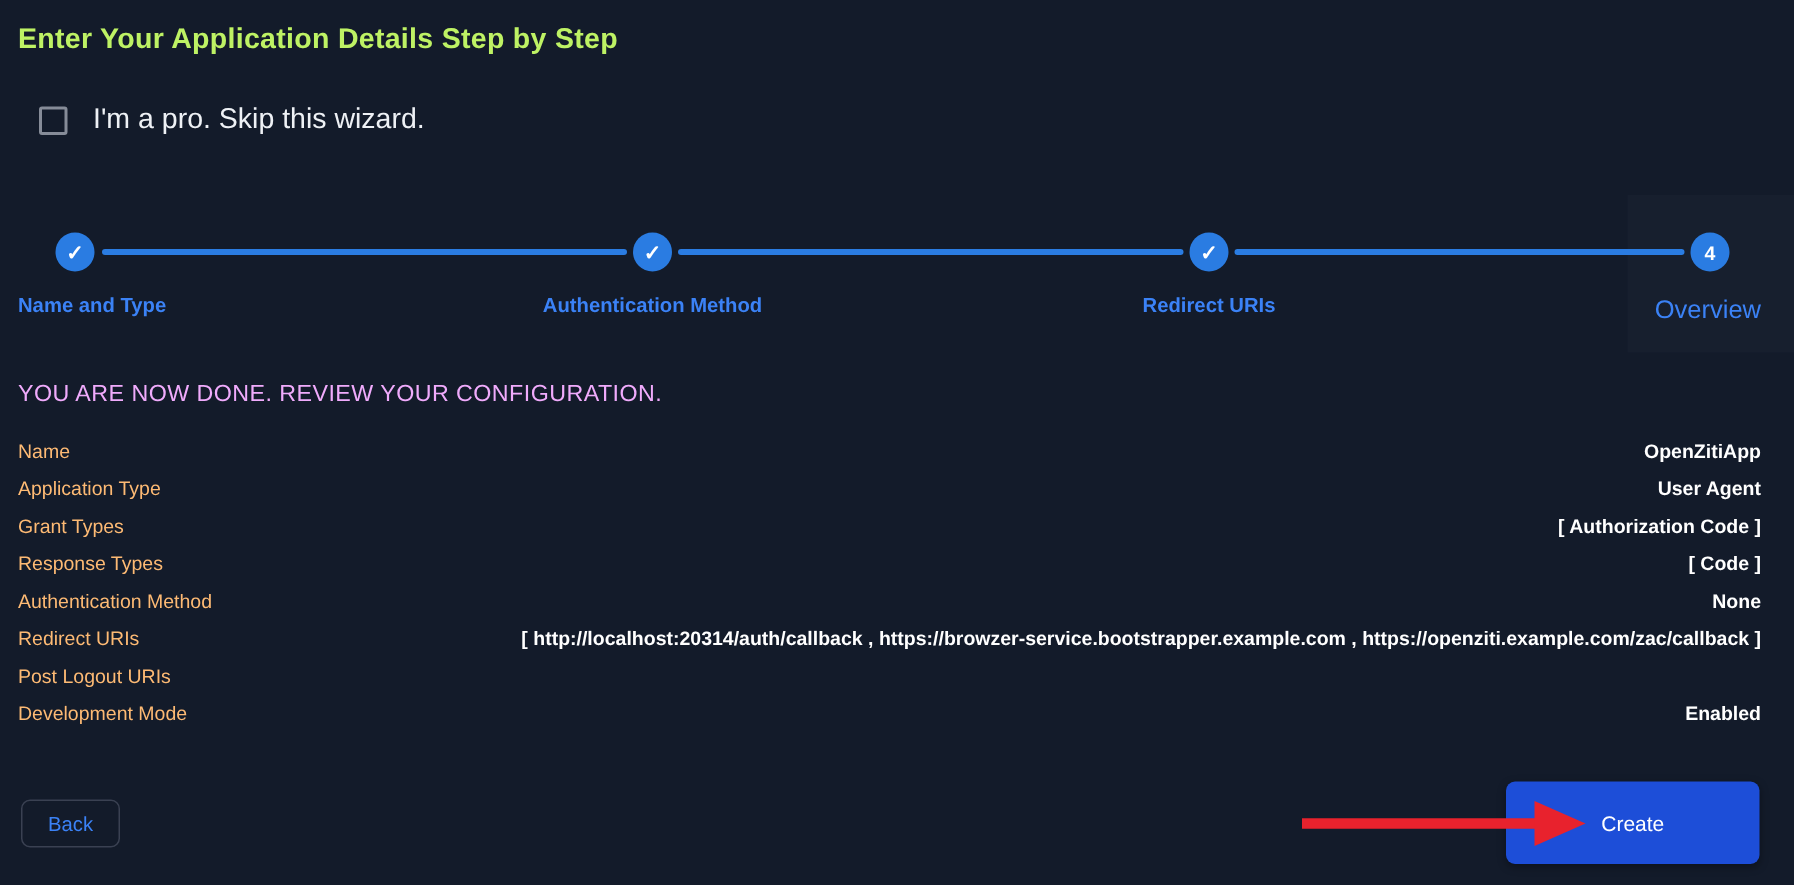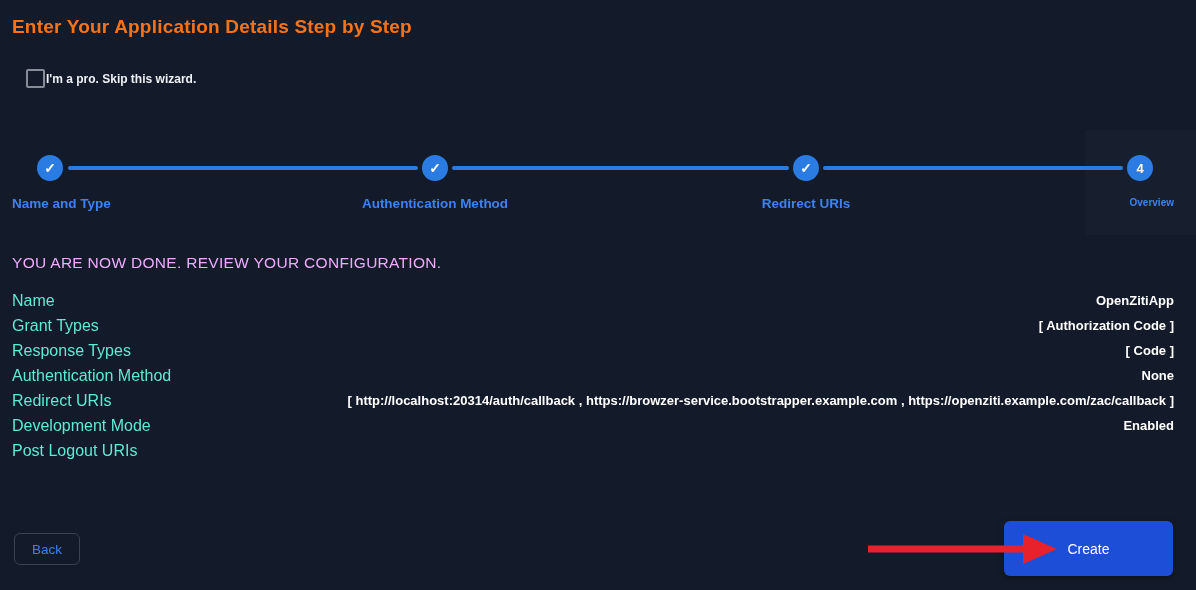--- a/index.html
+++ b/index.html
@@ -13,41 +13,41 @@
     overflow: hidden;
     position: relative;
   }
   .page { position: relative; width: 1196px; height: 590px; }
 
   .page-title {
     position: absolute;
     left: 12px; top: 16px;
     font-size: 19px;
     font-weight: 700;
-    color: #f97316;
+    color: #bef264;
     letter-spacing: 0.2px;
   }
 
   .skip-row {
     position: absolute;
     left: 26px; top: 69px;
     display: flex;
     align-items: center;
   }
   .checkbox {
     width: 15px; height: 15px;
     border: 2px solid #868c98;
     border-radius: 2px;
     background: transparent;
     cursor: pointer;
   }
   .skip-label {
-    margin-left: 1px;
-    font-size: 12px;
-    font-weight: 700;
+    margin-left: 17px;
+    font-size: 19px;
+    font-weight: 400;
     color: #eef1f5;
   }
 
   
   .stepper { position: absolute; left: 0; top: 0; width: 1196px; height: 235px; }
   .active-step-panel {
     position: absolute;
     left: 1085px; top: 130px;
     width: 111px; height: 105px;
     background: #171f2e;
@@ -85,21 +85,21 @@
     position: absolute;
     top: 196px;
     font-size: 13.5px;
     font-weight: 700;
     color: #3b82f6;
     white-space: nowrap;
   }
   .step-label-1 { left: 12px; }
   .step-label-2 { left: 435px; transform: translateX(-50%); }
   .step-label-3 { left: 806px; transform: translateX(-50%); }
-  .step-label-4 { right: 22px; font-size: 10px; font-weight: 700; top: 197px; }
+  .step-label-4 { right: 22px; font-size: 17px; font-weight: 400; top: 197px; }
 
   
   .review-heading {
     position: absolute;
     left: 12px; top: 254px;
     font-size: 15.5px;
     font-weight: 500;
     letter-spacing: 0.3px;
     color: #f0abfc;
   }
@@ -108,23 +108,23 @@
     left: 12px; top: 288px;
     width: 1162px;
   }
   .review-row {
     display: flex;
     justify-content: space-between;
     align-items: center;
     height: 25px;
   }
   .row-label {
-    font-size: 16px;
+    font-size: 13px;
     font-weight: 400;
-    color: #5eead4;
+    color: #fdba74;
     white-space: nowrap;
   }
   .row-value {
     font-size: 13px;
     font-weight: 700;
     color: #ffffff;
     white-space: nowrap;
     text-align: left;
   }
 
@@ -202,42 +202,46 @@
   </div>
 
   <div class="review-heading">YOU ARE NOW DONE. REVIEW YOUR CONFIGURATION.</div>
 
   <div class="review-rows">
     <div class="review-row">
       <span class="row-label">Name</span>
       <span class="row-value">OpenZitiApp</span>
     </div>
     <div class="review-row">
+      <span class="row-label">Application Type</span>
+      <span class="row-value">User Agent</span>
+    </div>
+    <div class="review-row">
       <span class="row-label">Grant Types</span>
       <span class="row-value">[ Authorization Code ]</span>
     </div>
     <div class="review-row">
       <span class="row-label">Response Types</span>
       <span class="row-value">[ Code ]</span>
     </div>
     <div class="review-row">
       <span class="row-label">Authentication Method</span>
       <span class="row-value">None</span>
     </div>
     <div class="review-row">
       <span class="row-label">Redirect URIs</span>
       <span class="row-value">[ http://localhost:20314/auth/callback , https://browzer-service.bootstrapper.example.com , https://openziti.example.com/zac/callback ]</span>
     </div>
     <div class="review-row">
+      <span class="row-label">Post Logout URIs</span>
+      <span class="row-value"></span>
+    </div>
+    <div class="review-row">
       <span class="row-label">Development Mode</span>
       <span class="row-value">Enabled</span>
-    </div>
-    <div class="review-row">
-      <span class="row-label">Post Logout URIs</span>
-      <span class="row-value"></span>
     </div>
   </div>
 
   <button class="back-button">Back</button>
   <button class="create-button">Create</button>
 
   <svg class="annotation-arrow" viewBox="0 0 195 38" xmlns="http://www.w3.org/2000/svg">
     <rect x="5" y="15.5" width="157" height="7" fill="#e8222d"></rect>
     <polygon points="160,4 194,19 160,34" fill="#e8222d"></polygon>
   </svg>

